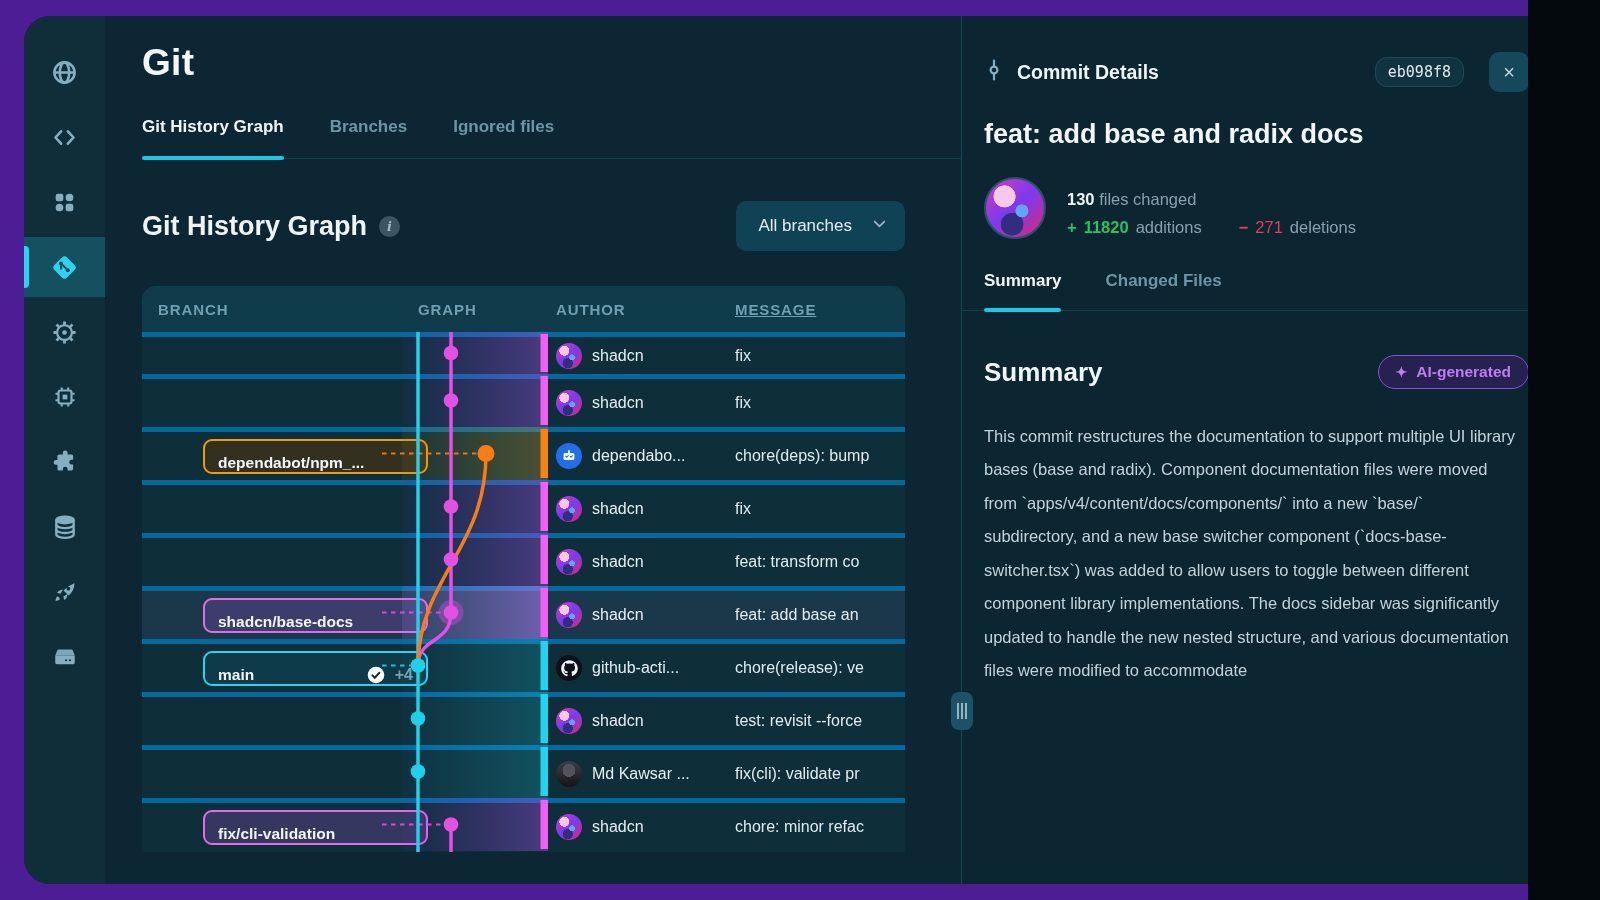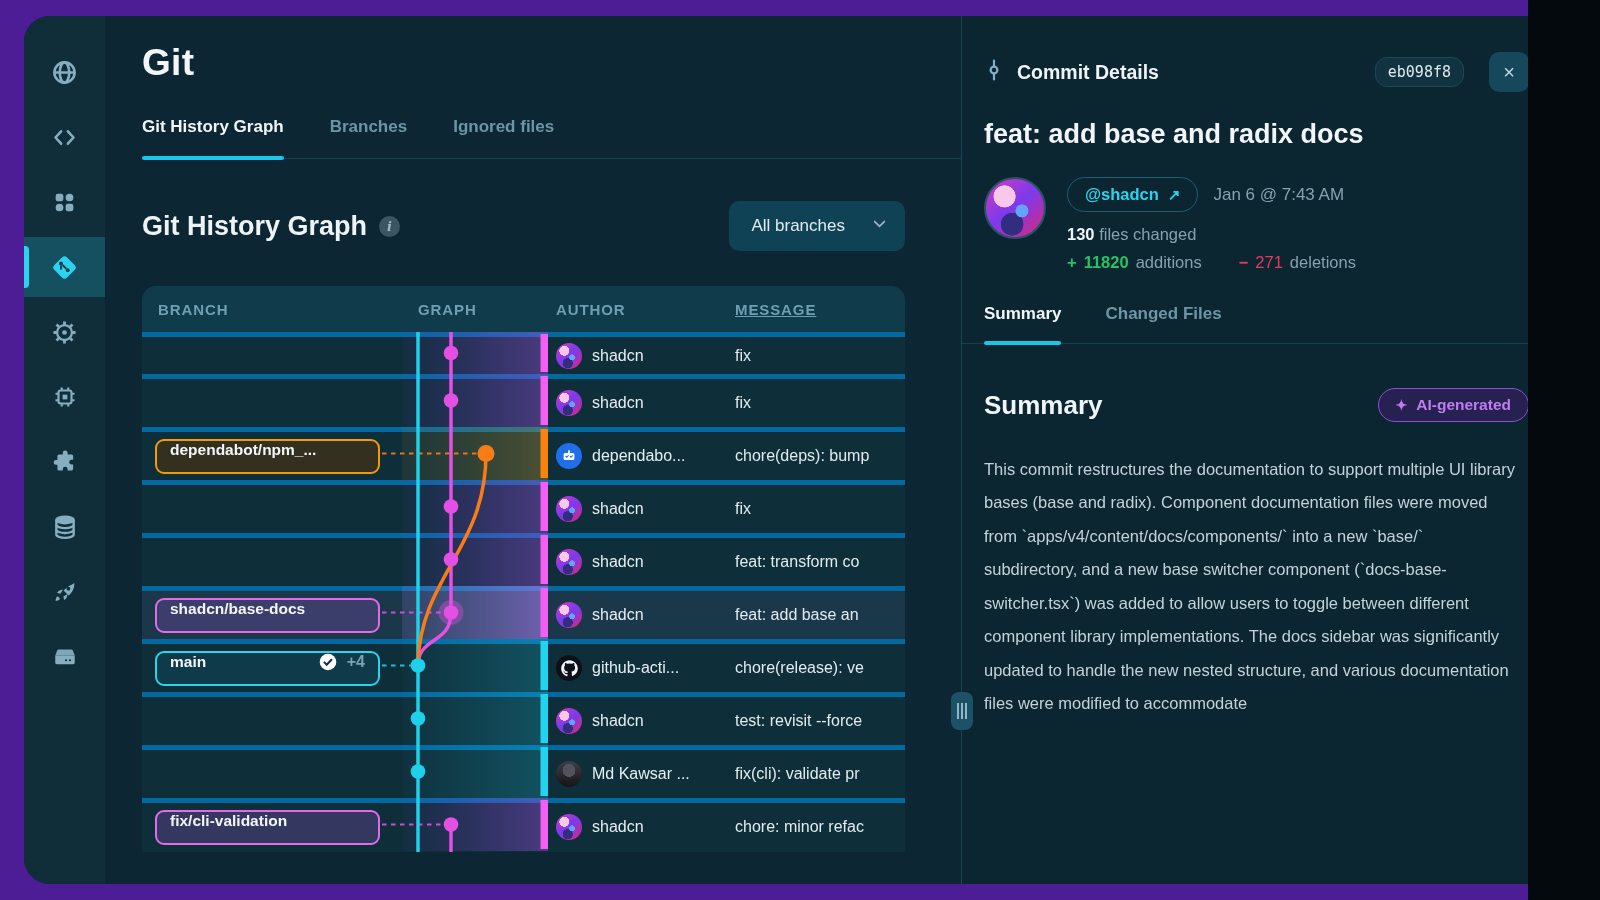--- a/index.html
+++ b/index.html
@@ -17,21 +17,21 @@
   
   .main{flex:0 0 857px;width:857px;position:relative;border-right:1px solid #1a4553;padding-left:37px;background:#0c2733;}
   .git-title{margin-top:26px;font-size:37px;font-weight:700;color:#f2f6f8;letter-spacing:.3px;}
   .m-tabs{display:flex;gap:46px;margin-top:33px;border-bottom:1px solid #15404d;width:820px;}
   .m-tab{font-size:17px;font-weight:700;color:#6d95a6;padding-bottom:21px;position:relative;cursor:pointer;white-space:nowrap;}
   .m-tab.active{color:#f2f6f8;}
   .m-tab.active::after{content:"";position:absolute;left:0;right:0;bottom:-2px;height:4.5px;background:#17c8e8;border-radius:4px;}
   .section-row{display:flex;align-items:center;margin-top:42px;width:763px;}
   .section-title{font-size:27px;font-weight:700;color:#eef4f6;display:flex;align-items:center;gap:12px;}
   .info-dot{width:21px;height:21px;border-radius:50%;background:#3a5563;color:#a3b8c2;font-size:13px;font-weight:700;display:flex;align-items:center;justify-content:center;font-family:"DejaVu Serif",serif;font-style:italic;cursor:pointer;}
-  .branches-btn{margin-left:auto;height:50px;padding:0 16px 0 22px;background:#0f4254;border:none;border-radius:10px;display:flex;align-items:center;gap:25px;color:#e3edf1;font-size:17px;cursor:pointer;font-family:inherit;}
+  .branches-btn{margin-left:auto;height:50px;padding:0 16px 0 22px;background:#0f4254;border:none;border-radius:10px;display:flex;align-items:center;gap:18px;color:#e3edf1;font-size:17px;cursor:pointer;font-family:inherit;}
 
   
   .card{position:relative;margin-top:35px;width:763px;height:566px;border-radius:14px 14px 0 0;overflow:hidden;background:#0e2e3a;}
   .card-head{height:46px;background:#0f3b4b;display:grid;grid-template-columns:238px 168px 172px 1fr;align-items:center;color:#6f9fb2;font-size:15px;font-weight:700;letter-spacing:.9px;}
   .card-head span:nth-child(1){padding-left:16px;}
   .card-head span:nth-child(2){padding-left:38px;}
   .card-head span:nth-child(3){padding-left:8px;}
   .card-head span:nth-child(4){padding-left:15px;text-decoration:underline;}
   .rows{position:relative;}
   .row{display:grid;grid-template-columns:238px 168px 172px 1fr;align-items:center;border-top:5px solid #0369a1;cursor:pointer;}
@@ -41,21 +41,21 @@
   .msg-cell{padding-left:15px;color:#e2ebef;font-size:16px;white-space:nowrap;overflow:hidden;}
   .avatar{width:26px;height:26px;border-radius:50%;flex:0 0 26px;display:flex;align-items:center;justify-content:center;overflow:hidden;}
   .av-shadcn{background:
     radial-gradient(circle at 32% 30%, #f6c9ea 0 19%, transparent 20%),
     radial-gradient(circle at 62% 55%, #60a5fa 0 13%, transparent 14%),
     radial-gradient(circle at 45% 78%, #312e81 0 20%, transparent 21%),
     linear-gradient(140deg,#d63bbe 0%,#7c3aed 48%,#db2777 100%);}
   .av-dependabot{background:#1f6feb;}
   .av-github{background:#0d1117;}
   .av-kawsar{background:radial-gradient(circle at 50% 36%,#52525b 0 30%,transparent 31%),linear-gradient(#3f3f46,#141417);}
-  .lbl{width:225px;height:35px;border-radius:9px;border:2px solid;display:flex;align-items:flex-start;padding:0 13px;font-weight:700;font-size:15.5px;color:#f2f6f8;white-space:nowrap;cursor:pointer;}
+  .lbl{width:225px;height:35px;border-radius:9px;border:2px solid;display:flex;align-items:flex-end;padding:0 13px;font-weight:700;font-size:15.5px;color:#f2f6f8;white-space:nowrap;cursor:pointer;margin-left:48px;}
   .lbl-orange{border-color:#ef9b0d;background:#33301f;}
   .lbl-magenta{border-color:#e26bea;background:rgba(104,70,150,.42);}
   .lbl-cyan{border-color:#2ad4ee;background:#0e3a4a;}
   .lbl .check{margin-left:auto;display:flex;}
   .lbl .extra{margin-left:10px;color:#7ba1b3;font-weight:600;font-size:16px;}
   .graph-svg{position:absolute;left:238px;top:46px;pointer-events:none;}
 
   
   .details{flex:1;position:relative;background:#0b2531;padding:0 34px 0 22px;}
   .d-head{display:flex;align-items:center;margin-top:36px;gap:13px;}
@@ -422,27 +422,20 @@
         <button class="close-btn">
             <span>×</span>
           </button>
       </div>
 
       <h2 class="c-title">feat: add base and radix docs</h2>
 
       <div class="c-meta">
         <div class="avatar-lg av-shadcn"></div>
         <div>
-          <div class="meta-row1">
-            <button class="pill">
-              <span>@shadcn</span>
-              <span class="arrow">↗</span>
-            </button>
-            <span class="date">Jan 6 @ 7:43 AM</span>
-          </div>
           <div class="files-line">
             <b>130</b>
             <span>files changed</span>
           </div>
           <div class="stats-line">
             <span class="green">+</span>
             <span class="green">11820</span>
             <span>additions</span>
             <span class="red">−</span>
             <span class="red2">271</span>

